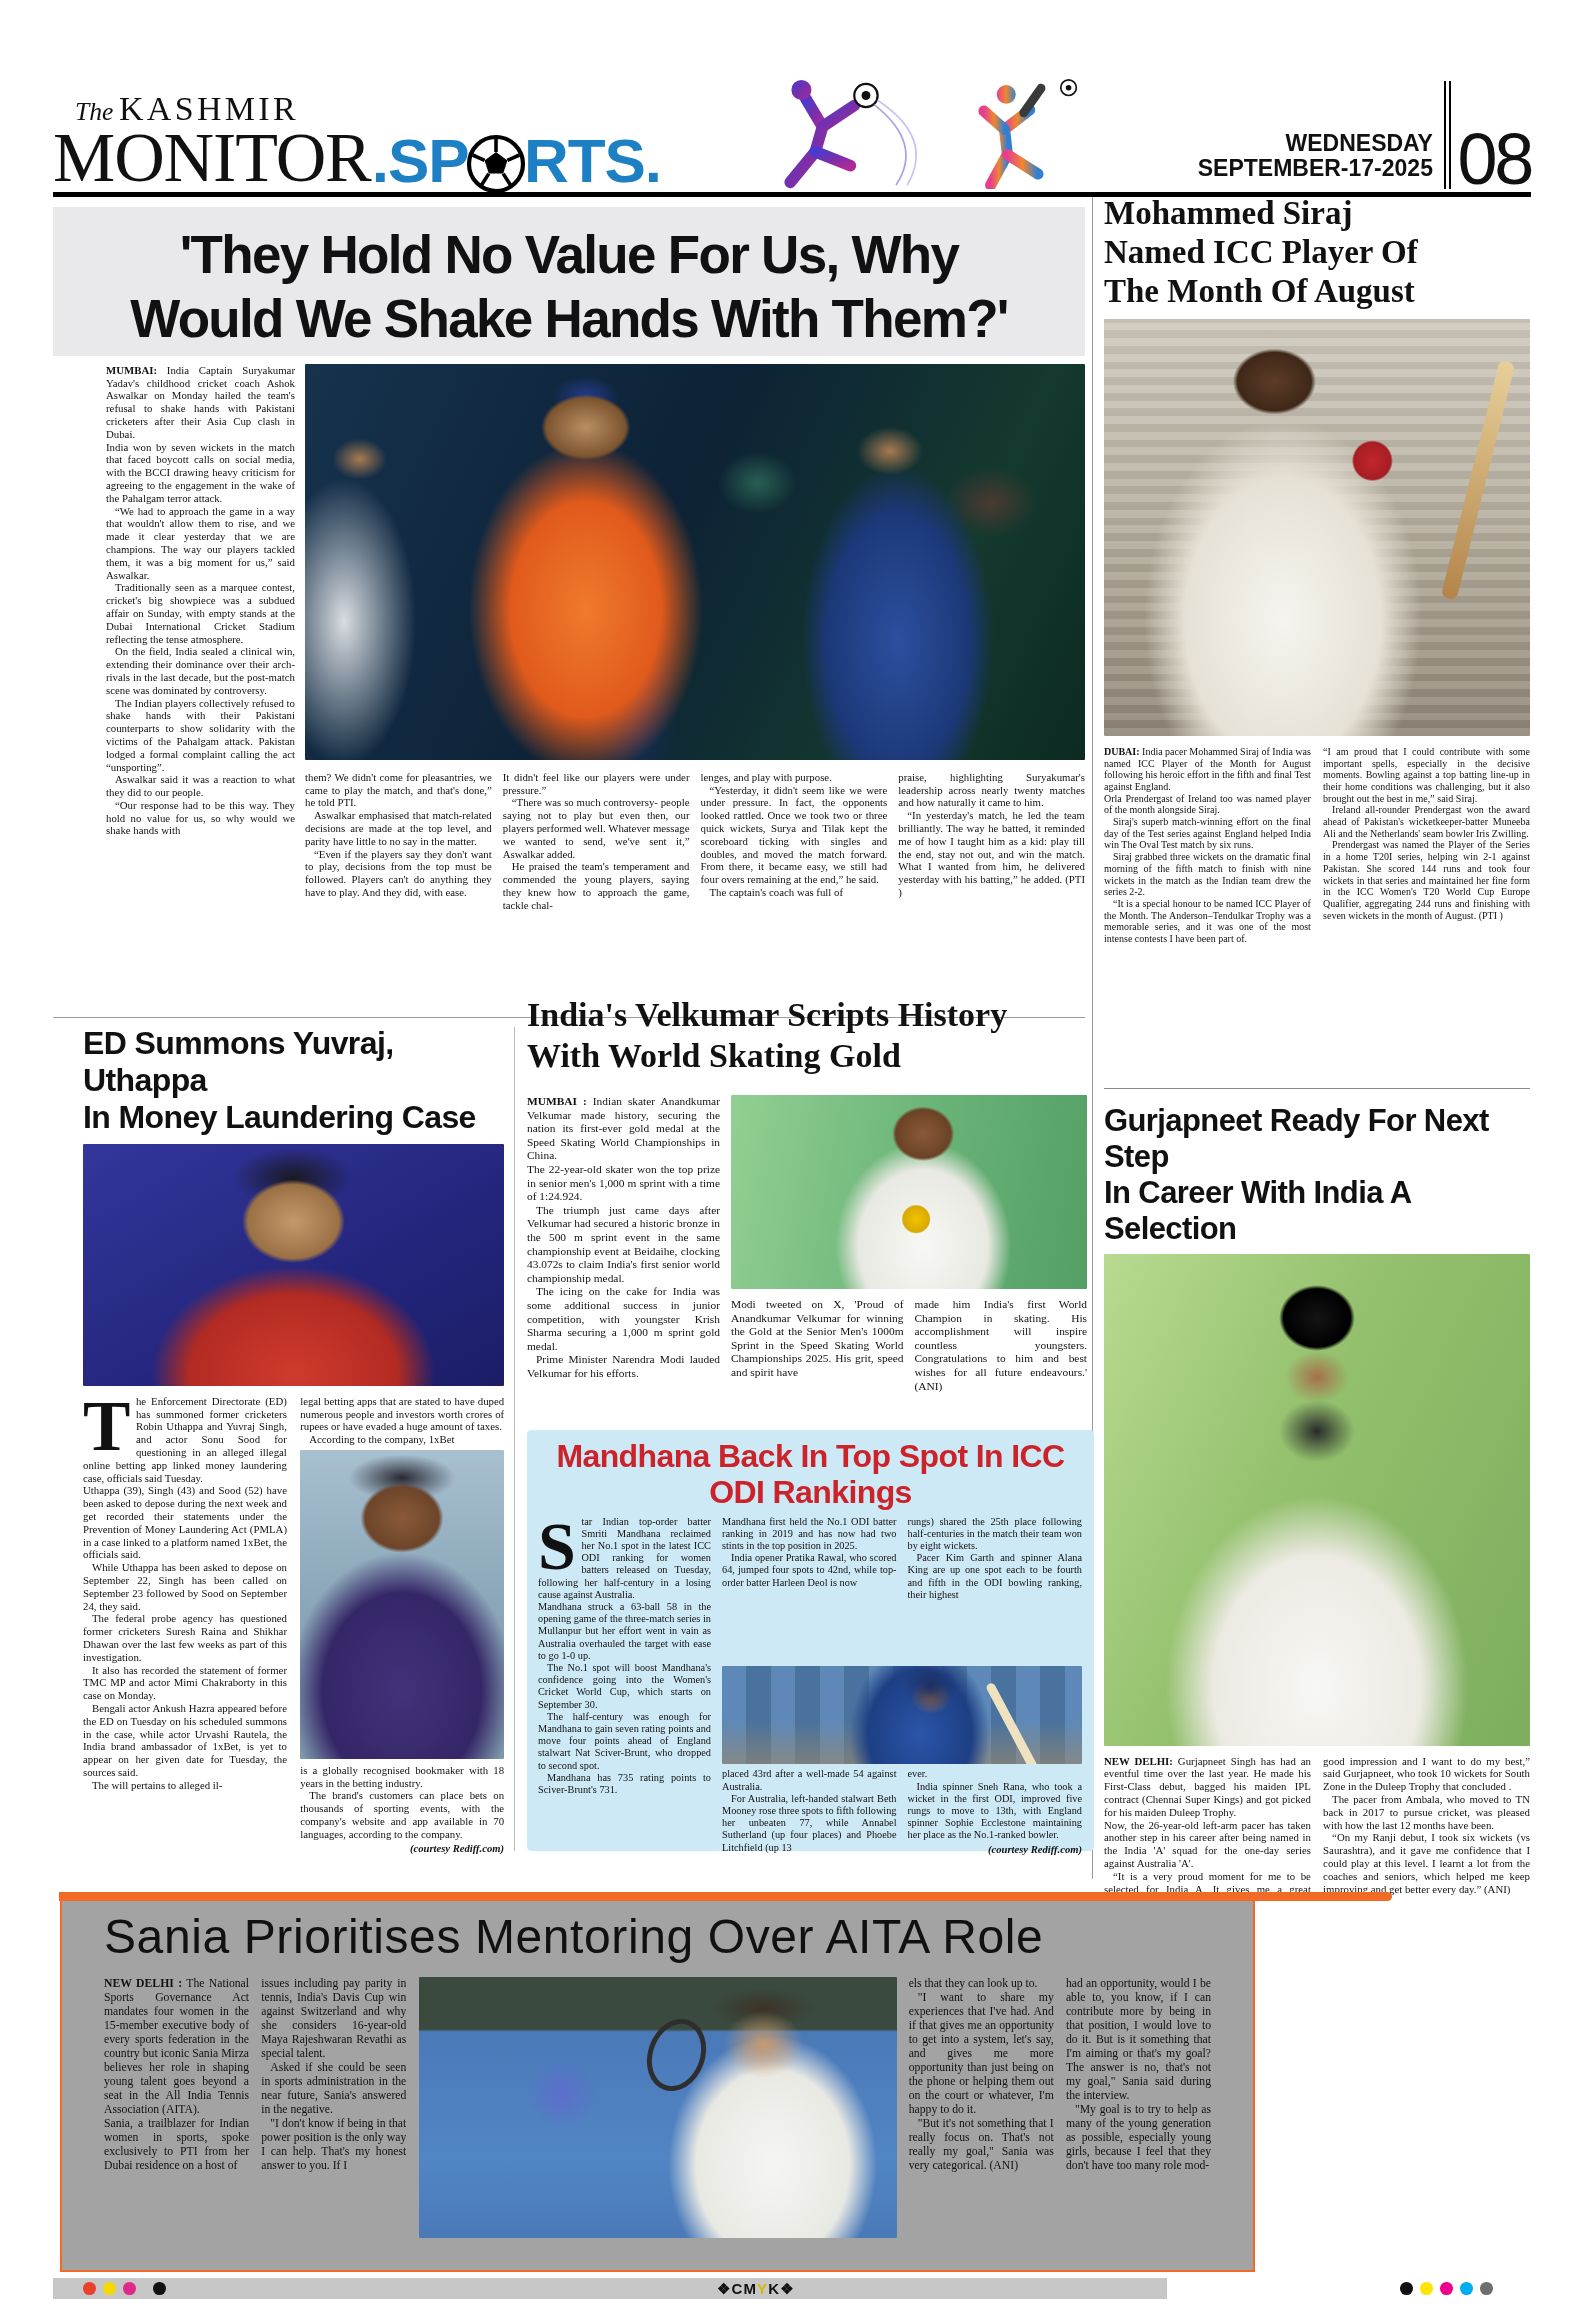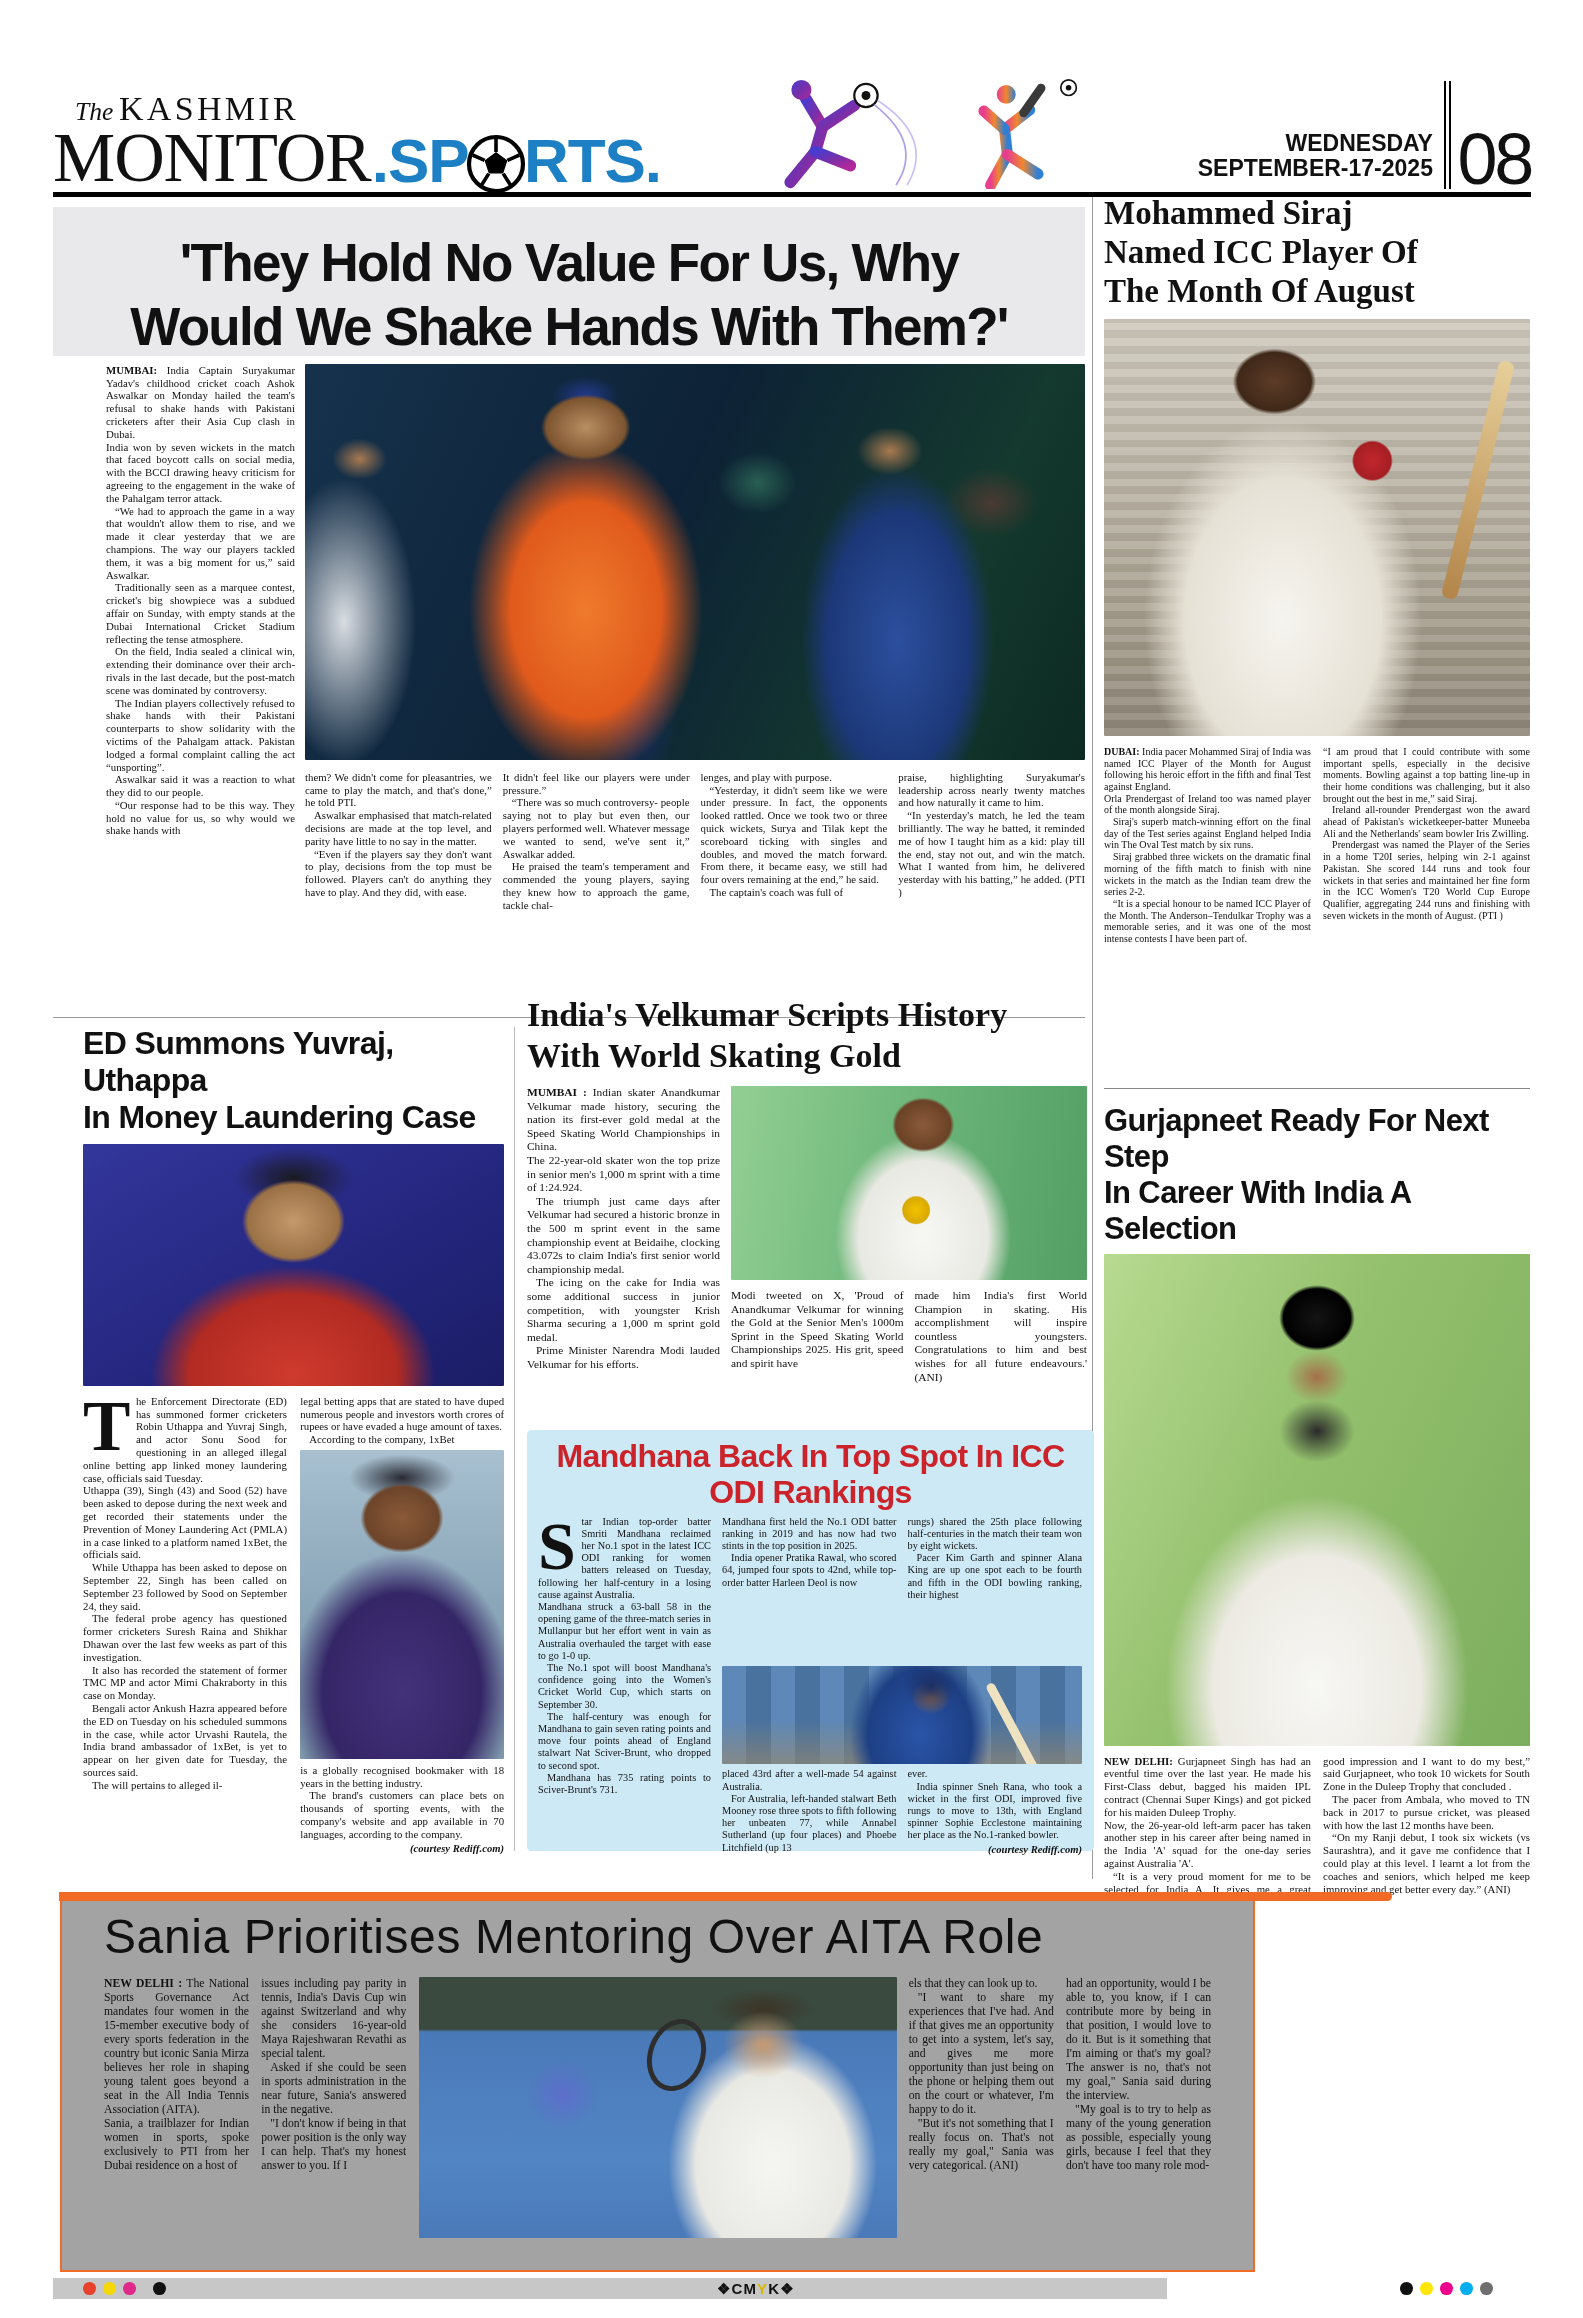--- a/index.html
+++ b/index.html
@@ -76,21 +76,21 @@
 
   #ed-article{left:83px;top:1025px;width:421px;}
   #ed-headline{font-size:32px;line-height:37px;}
   #ed-photo{margin-top:7.8px;height:242px;}
   #ed-cols{display:flex;gap:13.3px;margin-top:9px;height:551px;}
   #ed-cols .col{width:204px;}
   #ed-inset-photo{width:100%;height:309px;margin:4.4px 0;}
 
   #velkumar-article{left:527px;top:994px;width:560px;}
   #velkumar-headline{font-size:34px;line-height:41px;}
-  #velkumar-body{position:relative;margin-top:10px;height:340px;font-size:11.4px;line-height:13.6px;}
+  #velkumar-body{position:relative;margin-top:19px;height:340px;font-size:11.4px;line-height:13.6px;}
   #velkumar-col1{position:absolute;left:0;top:0;width:193px;height:337px;}
   #velkumar-photo{position:absolute;left:204px;top:0;width:356px;height:194px;}
   #velkumar-bottom{position:absolute;left:204px;top:203px;width:356px;display:flex;gap:11px;height:133px;}
   #velkumar-bottom .col{flex:1;}
 
   #mandhana-box{left:527px;top:1430px;width:567px;height:421px;background:#cde9f6;border-radius:4.4px;padding:8px 11px;}
   #mandhana-headline{font-family:"Liberation Sans",sans-serif;font-weight:800;font-size:32px;line-height:36px;
                      color:#cc2229;letter-spacing:-0.6px;text-align:center;margin-bottom:5.6px;}
   #mandhana-body{display:flex;gap:11px;height:349px;font-size:10.3px;line-height:12.2px;}
   #mandhana-col1{width:173px;height:100%;}
@@ -251,21 +251,21 @@
       <div class="day" data-name="day-label">WEDNESDAY</div>
       <div class="date" data-name="date-label">SEPTEMBER-17-2025</div>
     </div>
     <div class="pagenum-rule" data-name="page-number-divider"></div>
     <div class="pagenum" data-name="page-number">08</div>
   </header>
   <div class="mast-rule" data-name="masthead-rule"></div>
 
   <section class="abs" id="main-article" data-name="article-handshake">
     <div class="main-headline-box" data-name="main-headline-box">
-      <h1 class="main-headline" data-name="main-headline" style="margin:16px;">
+      <h1 class="main-headline" data-name="main-headline" style="margin:8px;">
         <span class="hl-line" data-name="headline-line">'They Hold No Value For Us, Why</span>
         <span class="hl-line" data-name="headline-line">Would We Shake Hands With Them?'</span>
       </h1>
     </div>
     <div id="main-body" data-name="main-article-body">
       <div class="col body-text" id="main-col1" data-name="article-column">
         <p class="lead-para" data-name="lead-paragraph"><b class="dateline" data-name="dateline">MUMBAI:</b> <span data-name="lead-text">India Captain Suryakumar Yadav's childhood cricket coach Ashok Aswalkar on Monday hailed the team's refusal to shake hands with Pakistani cricketers after their Asia Cup clash in Dubai.</span></p>
         <div class="col" data-name="paragraph-list">
             <p class="para" data-name="paragraph">India won by seven wickets in the match that faced boycott calls on social media, with the BCCI drawing heavy criticism for agreeing to the engagement in the wake of the Pahalgam terror attack.</p>
             <p class="para" data-name="paragraph">“We had to approach the game in a way that wouldn't allow them to rise, and we made it clear yesterday that we are champions. The way our players tackled them, it was a big moment for us,” said Aswalkar.</p>

